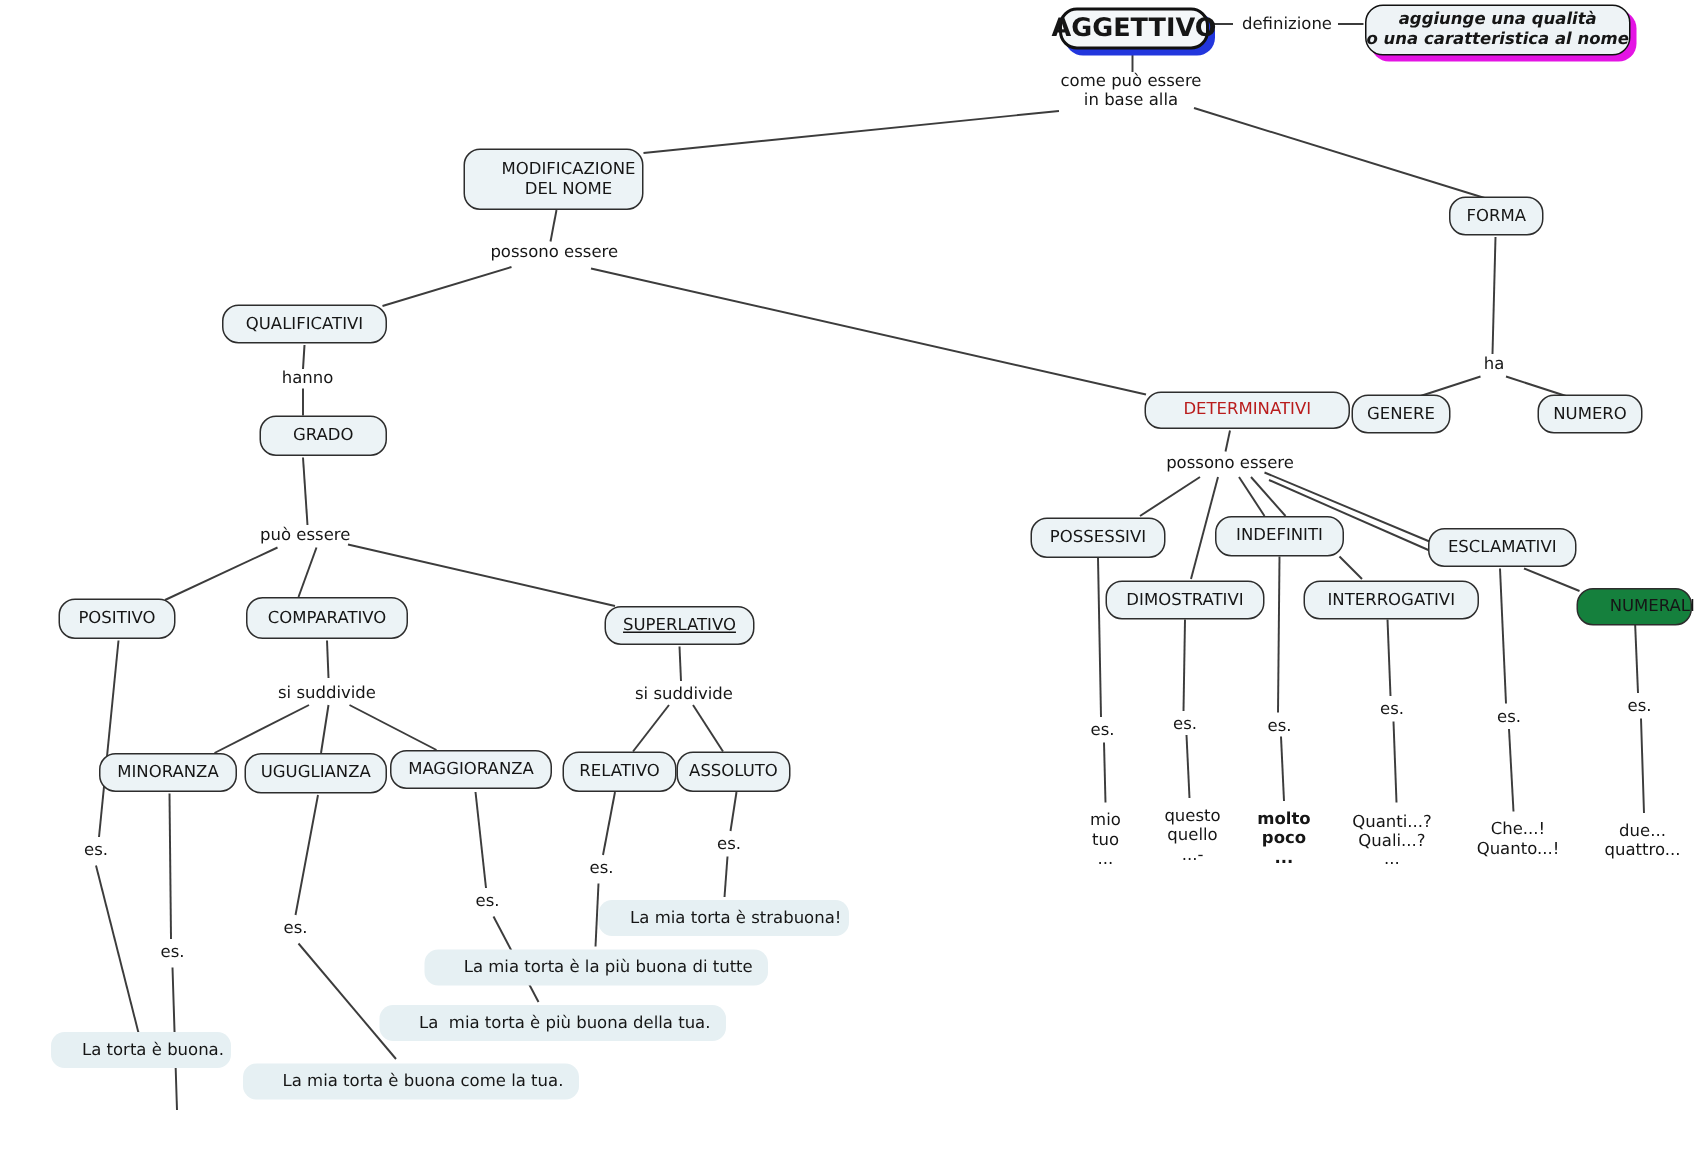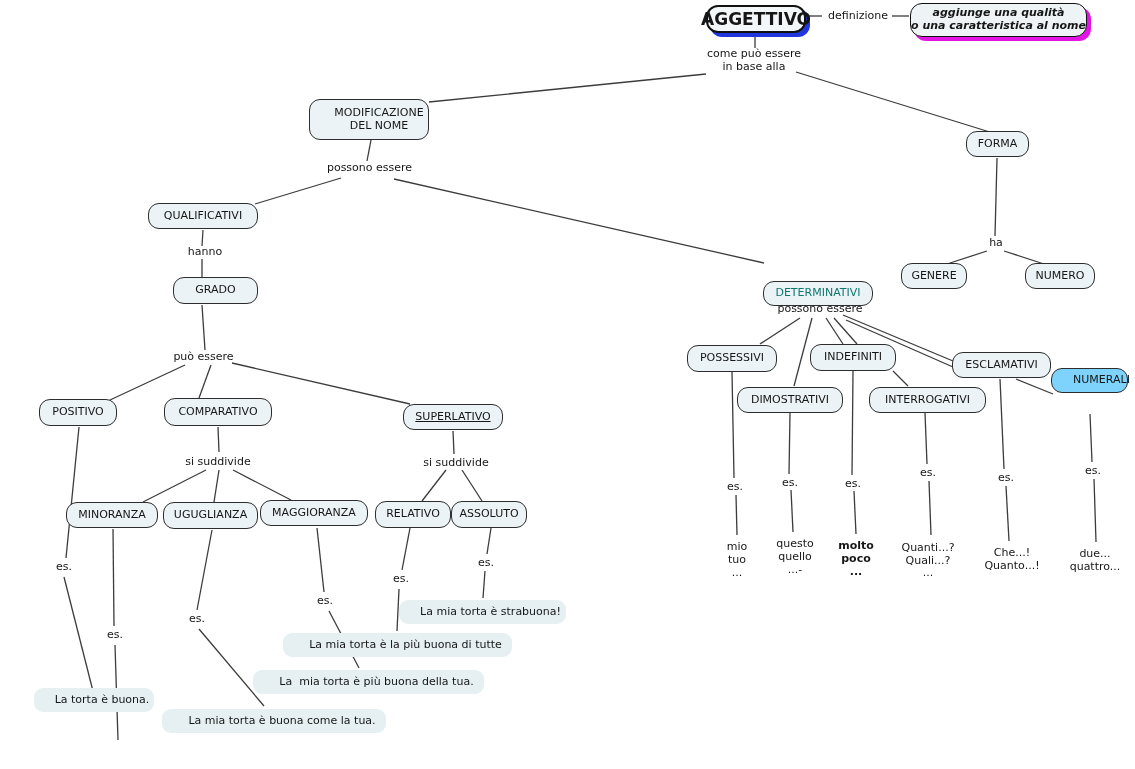--- a/index.html
+++ b/index.html
@@ -97,21 +97,21 @@
     <div class="node label" style="left: 700px; top: 46px; width: 108px; height: 29px; color: rgb(22, 22, 22);">come può essere
 in base alla</div>
     <div class="node concept" style="left: 309px; top: 99px; width: 120px; height: 41px; background: rgb(236, 243, 246); border-color: rgb(45, 45, 45); color: rgb(22, 22, 22); padding-left: 20px;">MODIFICAZIONE
 DEL NOME</div>
     <div class="node label" style="left: 321px; top: 161px; width: 97px; height: 14px; color: rgb(22, 22, 22);">possono essere</div>
     <div class="node concept" style="left: 966px; top: 131px; width: 63px; height: 26px; background: rgb(236, 243, 246); border-color: rgb(45, 45, 45); color: rgb(22, 22, 22);">FORMA</div>
     <div class="node concept" style="left: 148px; top: 203px; width: 110px; height: 26px; background: rgb(236, 243, 246); border-color: rgb(45, 45, 45); color: rgb(22, 22, 22);">QUALIFICATIVI</div>
     <div class="node label" style="left: 185px; top: 246px; width: 40px; height: 13px; color: rgb(22, 22, 22);">hanno</div>
     <div class="node concept" style="left: 173px; top: 277px; width: 85px; height: 27px; background: rgb(236, 243, 246); border-color: rgb(45, 45, 45); color: rgb(22, 22, 22);">GRADO</div>
     <div class="node label" style="left: 170px; top: 350px; width: 67px; height: 14px; color: rgb(22, 22, 22);">può essere</div>
-    <div class="node concept" style="left: 763px; top: 261px; width: 110px; height: 25px; background: rgb(236, 243, 246); border-color: rgb(45, 45, 45); color: #0f766e; margin-top: 20px;">DETERMINATIVI</div>
+    <div class="node concept" style="left: 763px; top: 261px; width: 137px; height: 25px; background: rgb(236, 243, 246); border-color: rgb(45, 45, 45); color: #b91c1c;">DETERMINATIVI</div>
     <div class="node label" style="left: 772px; top: 302px; width: 96px; height: 15px; color: rgb(22, 22, 22);">possono essere</div>
     <div class="node label" style="left: 988px; top: 236px; width: 16px; height: 14px; color: rgb(22, 22, 22);">ha</div>
     <div class="node concept" style="left: 901px; top: 263px; width: 66px; height: 26px; background: rgb(236, 243, 246); border-color: rgb(45, 45, 45); color: rgb(22, 22, 22);">GENERE</div>
     <div class="node concept" style="left: 1025px; top: 263px; width: 70px; height: 26px; background: rgb(236, 243, 246); border-color: rgb(45, 45, 45); color: rgb(22, 22, 22);">NUMERO</div>
     <div class="node concept" style="left: 39px; top: 399px; width: 78px; height: 27px; background: rgb(236, 243, 246); border-color: rgb(45, 45, 45); color: rgb(22, 22, 22);">POSITIVO</div>
     <div class="node concept" style="left: 164px; top: 398px; width: 108px; height: 28px; background: rgb(236, 243, 246); border-color: rgb(45, 45, 45); color: rgb(22, 22, 22);">COMPARATIVO</div>
     <div class="node concept" style="left: 403px; top: 404px; width: 100px; height: 26px; background: rgb(236, 243, 246); border-color: rgb(45, 45, 45); color: rgb(22, 22, 22); text-decoration: underline;">SUPERLATIVO</div>
     <div class="node label" style="left: 182px; top: 456px; width: 72px; height: 13px; color: rgb(22, 22, 22);">si suddivide</div>
     <div class="node label" style="left: 420px; top: 457px; width: 72px; height: 13px; color: rgb(22, 22, 22);">si suddivide</div>
     <div class="node concept" style="left: 66px; top: 502px; width: 92px; height: 26px; background: rgb(236, 243, 246); border-color: rgb(45, 45, 45); color: rgb(22, 22, 22);">MINORANZA</div>
@@ -129,21 +129,21 @@
     <div class="node label" style="left: 779px; top: 476px; width: 22px; height: 14px; color: rgb(22, 22, 22);">es.</div>
     <div class="node label" style="left: 842px; top: 477px; width: 22px; height: 14px; color: rgb(22, 22, 22);">es.</div>
     <div class="node label" style="left: 917px; top: 466px; width: 22px; height: 14px; color: rgb(22, 22, 22);">es.</div>
     <div class="node label" style="left: 995px; top: 471px; width: 22px; height: 14px; color: rgb(22, 22, 22);">es.</div>
     <div class="node label" style="left: 1082px; top: 464px; width: 22px; height: 14px; color: rgb(22, 22, 22);">es.</div>
     <div class="node concept" style="left: 687px; top: 345px; width: 90px; height: 27px; background: rgb(236, 243, 246); border-color: rgb(45, 45, 45); color: rgb(22, 22, 22);">POSSESSIVI</div>
     <div class="node concept" style="left: 737px; top: 387px; width: 106px; height: 26px; background: rgb(236, 243, 246); border-color: rgb(45, 45, 45); color: rgb(22, 22, 22);">DIMOSTRATIVI</div>
     <div class="node concept" style="left: 810px; top: 344px; width: 86px; height: 27px; background: rgb(236, 243, 246); border-color: rgb(45, 45, 45); color: rgb(22, 22, 22);">INDEFINITI</div>
     <div class="node concept" style="left: 869px; top: 387px; width: 117px; height: 26px; background: rgb(236, 243, 246); border-color: rgb(45, 45, 45); color: rgb(22, 22, 22);">INTERROGATIVI</div>
     <div class="node concept" style="left: 952px; top: 352px; width: 99px; height: 26px; background: rgb(236, 243, 246); border-color: rgb(45, 45, 45); color: rgb(22, 22, 22);">ESCLAMATIVI</div>
-    <div class="node concept" style="left: 1051px; top: 368px; width: 77px; height: 25px; background: #7dd3fc; border-color: rgb(45, 45, 45); color: rgb(22, 22, 22); padding-left: 24px;">NUMERALI</div>
+    <div class="node concept" style="left: 1051px; top: 392px; width: 77px; height: 25px; background: #15803d; border-color: rgb(45, 45, 45); color: rgb(22, 22, 22); padding-left: 24px;">NUMERALI</div>
     <div class="node label" style="left: 713px; top: 537px; width: 48px; height: 47px; color: rgb(22, 22, 22);">mio
 tuo
 ...</div>
     <div class="node label" style="left: 770px; top: 534px; width: 50px; height: 47px; color: rgb(22, 22, 22);">questo
 quello
 ...-</div>
     <div class="node label" style="left: 832px; top: 536px; width: 48px; height: 47px; color: rgb(22, 22, 22); font-weight: bold;">molto
 poco
 ...</div>
     <div class="node label" style="left: 895px; top: 537px; width: 66px; height: 48px; color: rgb(22, 22, 22);">Quanti...?

